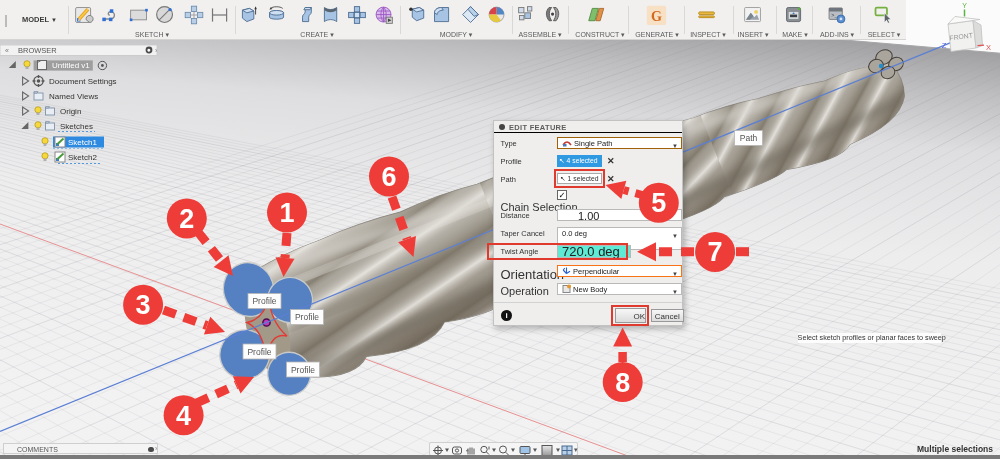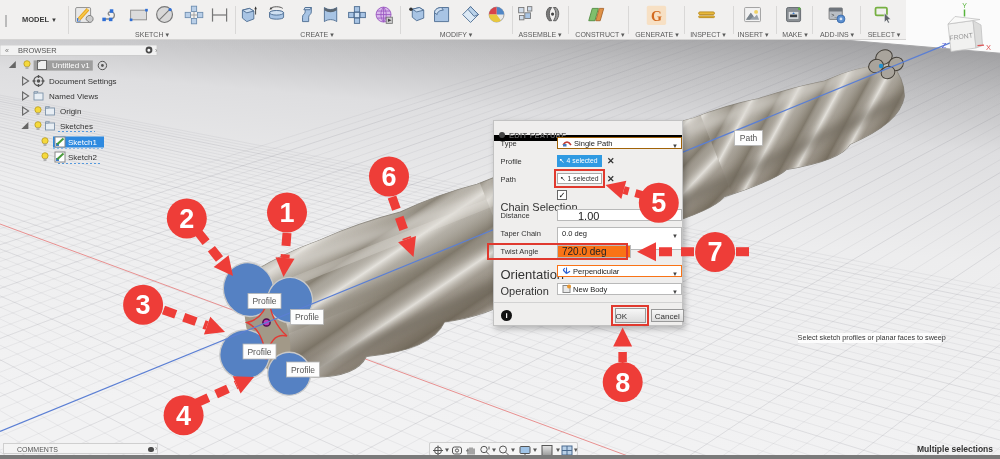--- a/index.html
+++ b/index.html
@@ -487,62 +487,62 @@
         </g>
         <g transform="translate(60 112)">
           <rect x="-5" y="-5" width="10" height="10" fill="#fff" stroke="#888"></rect>
           <rect x="-4" y="1" width="3" height="3" fill="#3b7bd4"></rect>
           <line x1="-3" y1="2.5" x2="3.5" y2="-3.5" stroke="#4a9a3c" stroke-width="2"></line>
         </g>
 <text x="68" y="115" font-size="8" fill="#333" font-family="Liberation Sans, sans-serif">Sketch2</text>
 <line x1="58" y1="118.5" x2="100" y2="118.5" stroke="#5599dd" stroke-width="1" stroke-dasharray="2 2"></line>
 </svg></div>
 <div style="position:absolute;left:493px;top:120px;width:190px;height:206px;background:#efeeed;border:1px solid #c2c2c2;box-shadow:2px 3px 6px rgba(0,0,0,0.25);z-index:50;font-family:'Liberation Sans',sans-serif">
-<div style="position:absolute;left:0;top:8px;width:100%;height:11.5px;border-bottom:6px solid #000000">
+<div style="position:absolute;left:0;top:0;width:100%;height:11.5px;border-bottom:1px solid #000000">
  <span style="position:absolute;left:5px;top:2.5px;width:6px;height:6px;border-radius:3px;background:#444"></span>
  <span style="position:absolute;left:15px;top:1.5px;font-size:7.5px;font-weight:bold;color:#5d5d5d;letter-spacing:0.3px">EDIT FEATURE</span>
 </div>
 <div style="position:absolute;left:6.5px;top:17.5px;font-size:7.5px;color:#333">Type</div>
       <div style="position:absolute;left:63px;top:15.5px;width:125px;height:12.5px;background:#fff;border:1px solid #a16207;font-size:7.5px;color:#222;line-height:12.5px;padding-left:4px;box-sizing:border-box"><svg width="10" height="8" style="vertical-align:-1px">
           <path d="M1 6 Q5 0 9 6" fill="none" stroke="#c23b33" stroke-width="1.6"></path>
           <rect x="1" y="5" width="3.5" height="2.5" fill="#4a7ab8"></rect>
         </svg> Single Path<span style="position:absolute;right:3px;top:2px;font-size:6px;color:#444">▼</span></div>
 <div style="position:absolute;left:6.5px;top:35.5px;font-size:7.5px;color:#333">Profile</div>
 <div style="position:absolute;left:63px;top:33.9px;width:44.5px;height:11.7px;background:#2f9ae2;font-size:6.8px;color:#fff;line-height:11.7px;padding-left:2px;box-sizing:border-box;white-space:nowrap;overflow:hidden">↖ 4 selected</div>
 <div style="position:absolute;left:113px;top:34.5px;font-size:9px;color:#333;font-weight:bold">✕</div>
 <div style="position:absolute;left:6.5px;top:53.5px;font-size:7.5px;color:#333">Path</div>
 <div style="position:absolute;left:63px;top:51.5px;width:44.5px;height:11.7px;background:#fff;border:1px solid #aaa;font-size:6.8px;color:#333;line-height:10.5px;padding-left:2px;box-sizing:border-box;white-space:nowrap;overflow:hidden">↖ 1 selected</div>
 <div style="position:absolute;left:59.5px;top:48px;width:51px;height:19px;border:2.4px solid #e0392e"></div>
 <div style="position:absolute;left:113px;top:52.5px;font-size:9px;color:#333;font-weight:bold">✕</div>
 <div style="position:absolute;left:6.5px;top:80px;font-size:11px;color:#333">Chain Selection</div>
 <div style="position:absolute;left:63px;top:69px;width:10px;height:10px;background:#fff;border:1.2px solid #666;font-size:8.5px;line-height:9px;color:#111;text-align:center;overflow:hidden">✓</div>
 <div style="position:absolute;left:6.5px;top:89.5px;font-size:7.5px;color:#333">Distance</div>
       <div style="position:absolute;left:63px;top:87.5px;width:125px;height:12.5px;background:#fff;border:1px solid #b9b9b9;font-size:11px;color:#222;line-height:12.5px;padding-left:20px;box-sizing:border-box">1.00</div>
-<div style="position:absolute;left:6.5px;top:108px;font-size:7.5px;color:#333">Taper Chain</div>
+<div style="position:absolute;left:6.5px;top:108px;font-size:7.5px;color:#333">Taper Cancel</div>
       <div style="position:absolute;left:63px;top:106px;width:125px;height:23px;background:#fff;border:1px solid #b9b9b9;font-size:7.5px;color:#222;line-height:12.5px;padding-left:4px;box-sizing:border-box">0.0 deg<span style="position:absolute;right:3px;top:2px;font-size:6px;color:#444">▼</span></div>
 <div style="position:absolute;left:6.5px;top:126px;font-size:7.5px;color:#333">Twist Angle</div>
-      <div style="position:absolute;left:63px;top:124px;width:74px;height:12.5px;background:#f97316;border:1px solid #b9b9b9;font-size:10px;color:#222;line-height:12.5px;padding-left:4px;box-sizing:border-box">720.0 deg</div>
+      <div style="position:absolute;left:63px;top:124px;width:74px;height:12.5px;background:#5eead4;border:1px solid #b9b9b9;font-size:13px;color:#222;line-height:12.5px;padding-left:4px;box-sizing:border-box">720.0 deg</div>
 <div style="position:absolute;left:-6.6px;top:121.5px;width:141px;height:17.5px;border:2.4px solid #e0392e"></div>
 <div style="position:absolute;left:6.5px;top:145.5px;font-size:13px;color:#333">Orientation</div>
       <div style="position:absolute;left:63px;top:143.5px;width:125px;height:12.5px;background:#fff;border:1px solid #f97316;font-size:7.5px;color:#222;line-height:12.5px;padding-left:4px;box-sizing:border-box"><svg width="9" height="9" style="vertical-align:-1px">
           <g stroke="#2a5fd0" stroke-width="1.1" fill="none">
             <line x1="4.5" y1="7.5" x2="4.5" y2="1.5"></line>
             <line x1="4.5" y1="7.5" x2="1.2" y2="4"></line>
             <line x1="4.5" y1="7.5" x2="8" y2="5.2"></line>
             <line x1="1.2" y1="4" x2="2.8" y2="2.2"></line>
           </g>
         </svg> Perpendicular<span style="position:absolute;right:3px;top:2px;font-size:6px;color:#444">▼</span></div>
 <div style="position:absolute;left:6.5px;top:163.5px;font-size:11px;color:#333">Operation</div>
       <div style="position:absolute;left:63px;top:161.5px;width:125px;height:12.5px;background:#fff;border:1px solid #b9b9b9;font-size:7.5px;color:#222;line-height:12.5px;padding-left:4px;box-sizing:border-box"><svg width="9" height="9" style="vertical-align:-1px">
           <rect x="1" y="1.5" width="7" height="7" fill="#e8e8e8" stroke="#888"></rect>
           <circle cx="7" cy="2.5" r="2" fill="#e8962e"></circle>
         </svg> New Body<span style="position:absolute;right:3px;top:2px;font-size:6px;color:#444">▼</span></div>
 <div style="position:absolute;left:0;top:181px;width:100%;height:1px;background:#d2d2d2"></div>
 <div style="position:absolute;left:7px;top:188.5px;width:11px;height:11px;border-radius:6px;background:#111;color:#fff;font-size:8px;text-align:center;line-height:11px;font-weight:bold">i</div>
-<div style="position:absolute;left:120.5px;top:186.5px;width:31.5px;height:15.5px;background:linear-gradient(#f7f7f7,#dcdcdc);border:1px solid #999;font-size:8px;color:#333;text-align:left;line-height:15px">OK</div>
+<div style="position:absolute;left:120.5px;top:186.5px;width:31.5px;height:15.5px;background:linear-gradient(#f7f7f7,#dcdcdc);border:1px solid #999;font-size:8px;color:#333;text-align:right;line-height:15px">OK</div>
 <div style="position:absolute;left:117px;top:184px;width:38px;height:20.5px;border:2.4px solid #e0392e"></div>
 <div style="position:absolute;left:156.5px;top:187.5px;width:33.5px;height:13.5px;background:linear-gradient(#f7f7f7,#dcdcdc);border:1px solid #999;font-size:8px;color:#333;text-align:center;line-height:13px">Cancel</div>
 </div>
 <div style="position:absolute;left:428.6px;top:442px;width:149.6px;height:14.4px;background:#f5f5f5;border:1px solid #cfcfcf;border-radius:2px;z-index:30">
 <svg width="148" height="13" viewBox="0 0 148 13">
 <g stroke="#555" fill="none" stroke-width="1">
 <g transform="translate(8,6.5)">
             <circle r="3.5"></circle>
             <line x1="-5" y1="0" x2="5" y2="0"></line>
             <line x1="0" y1="-5" x2="0" y2="5"></line>

